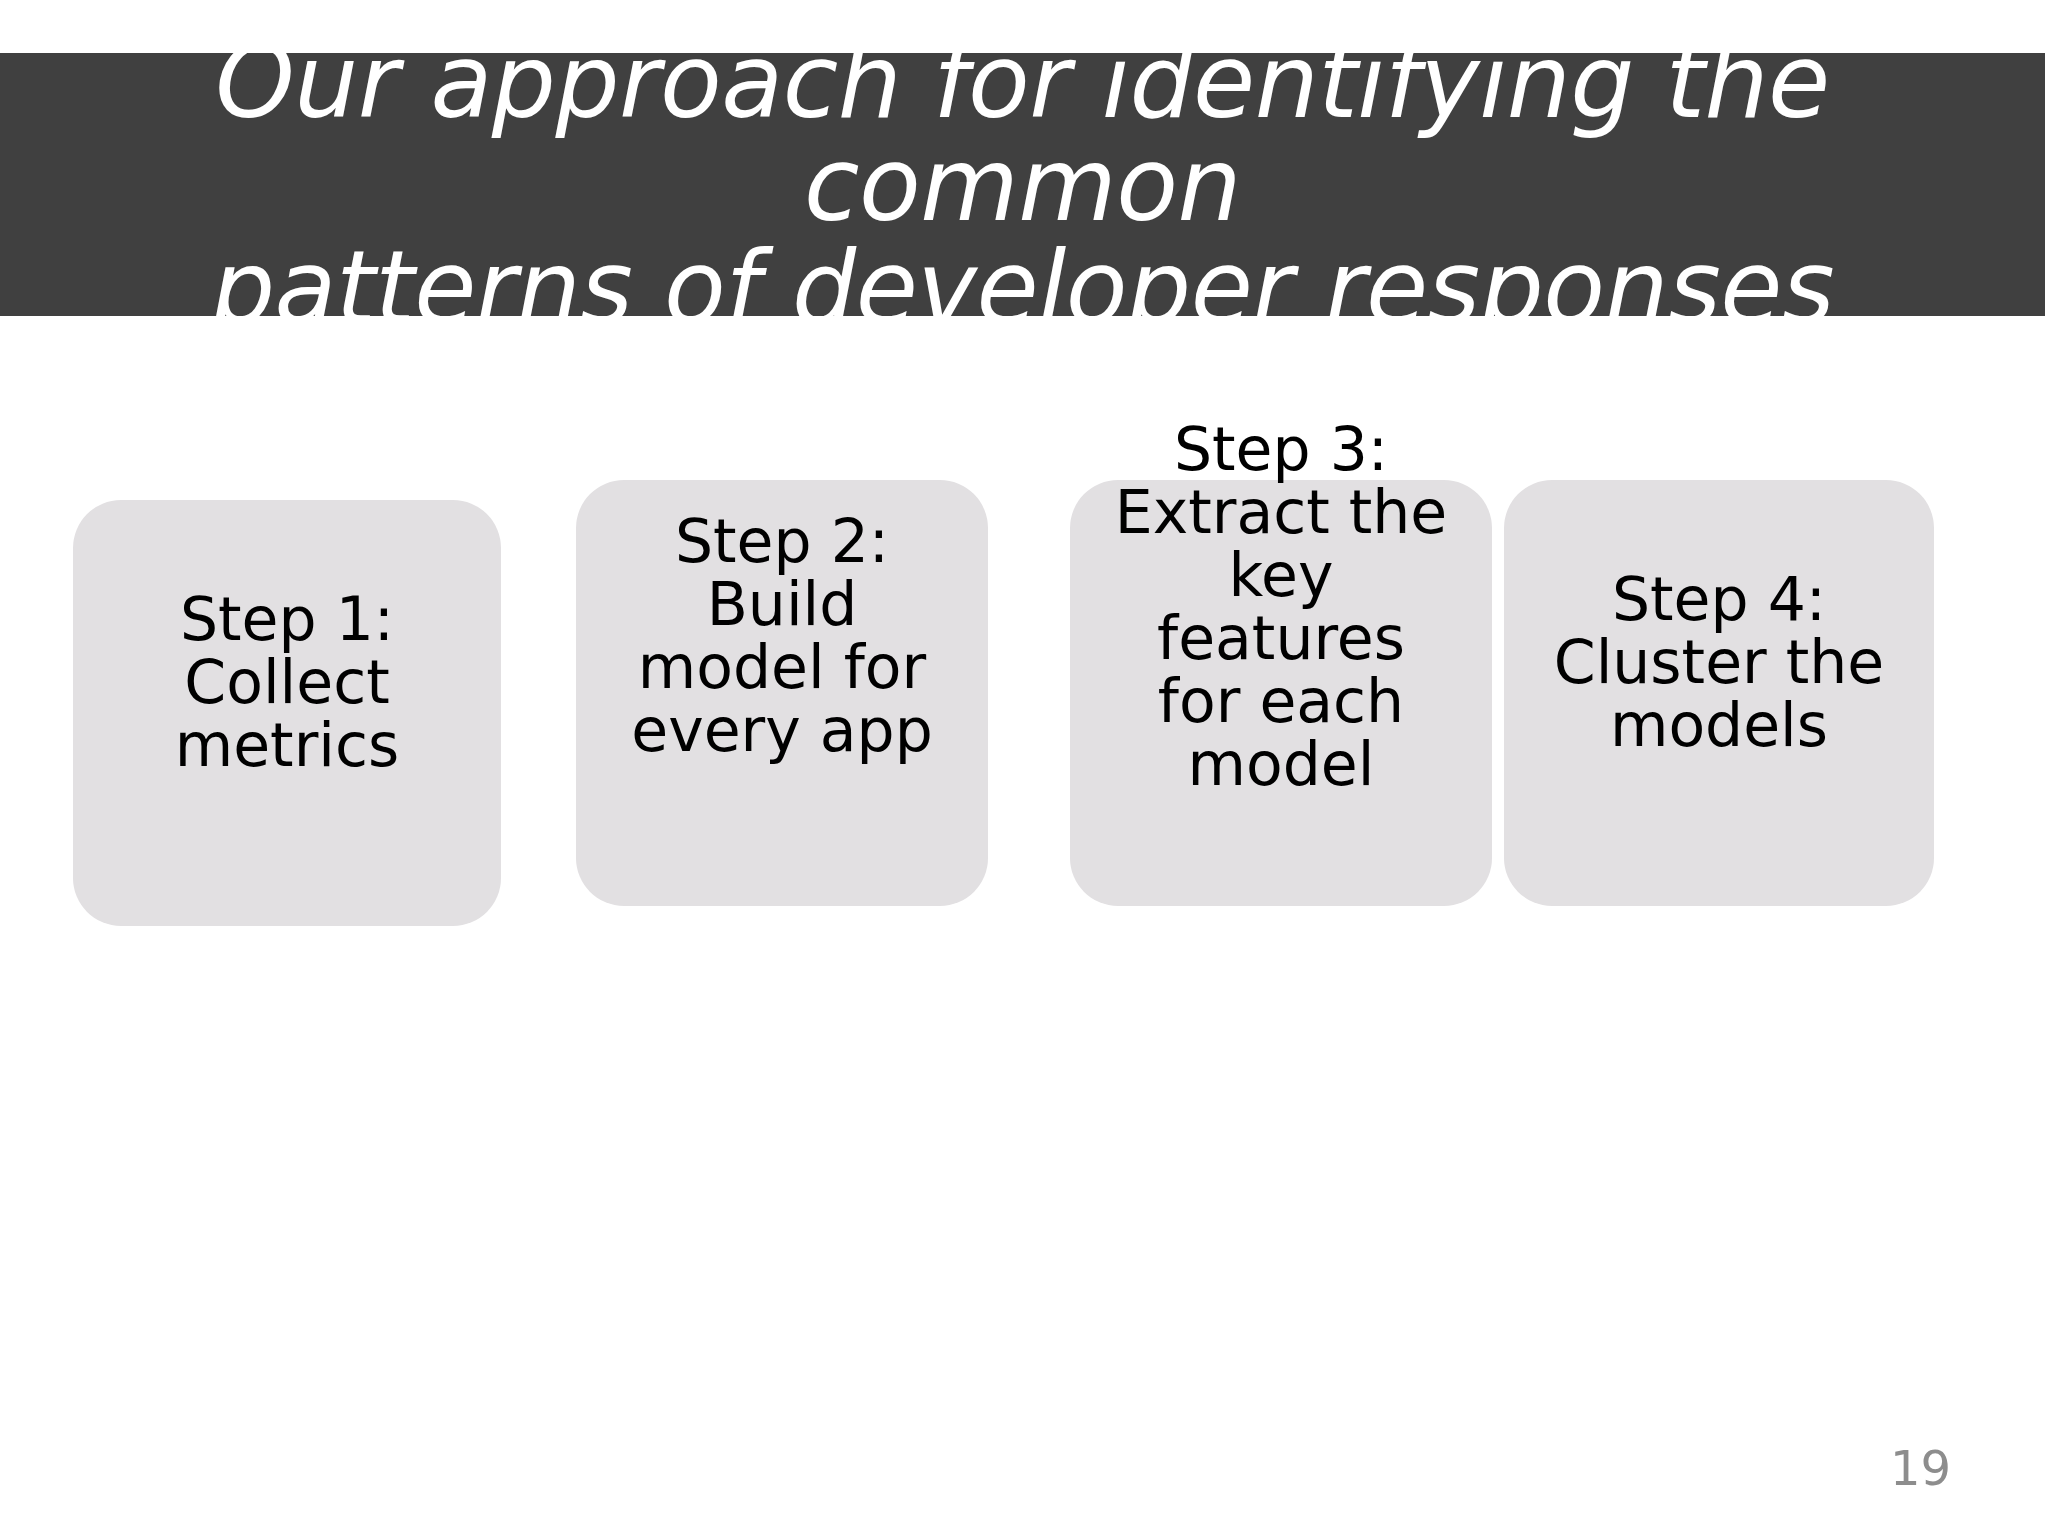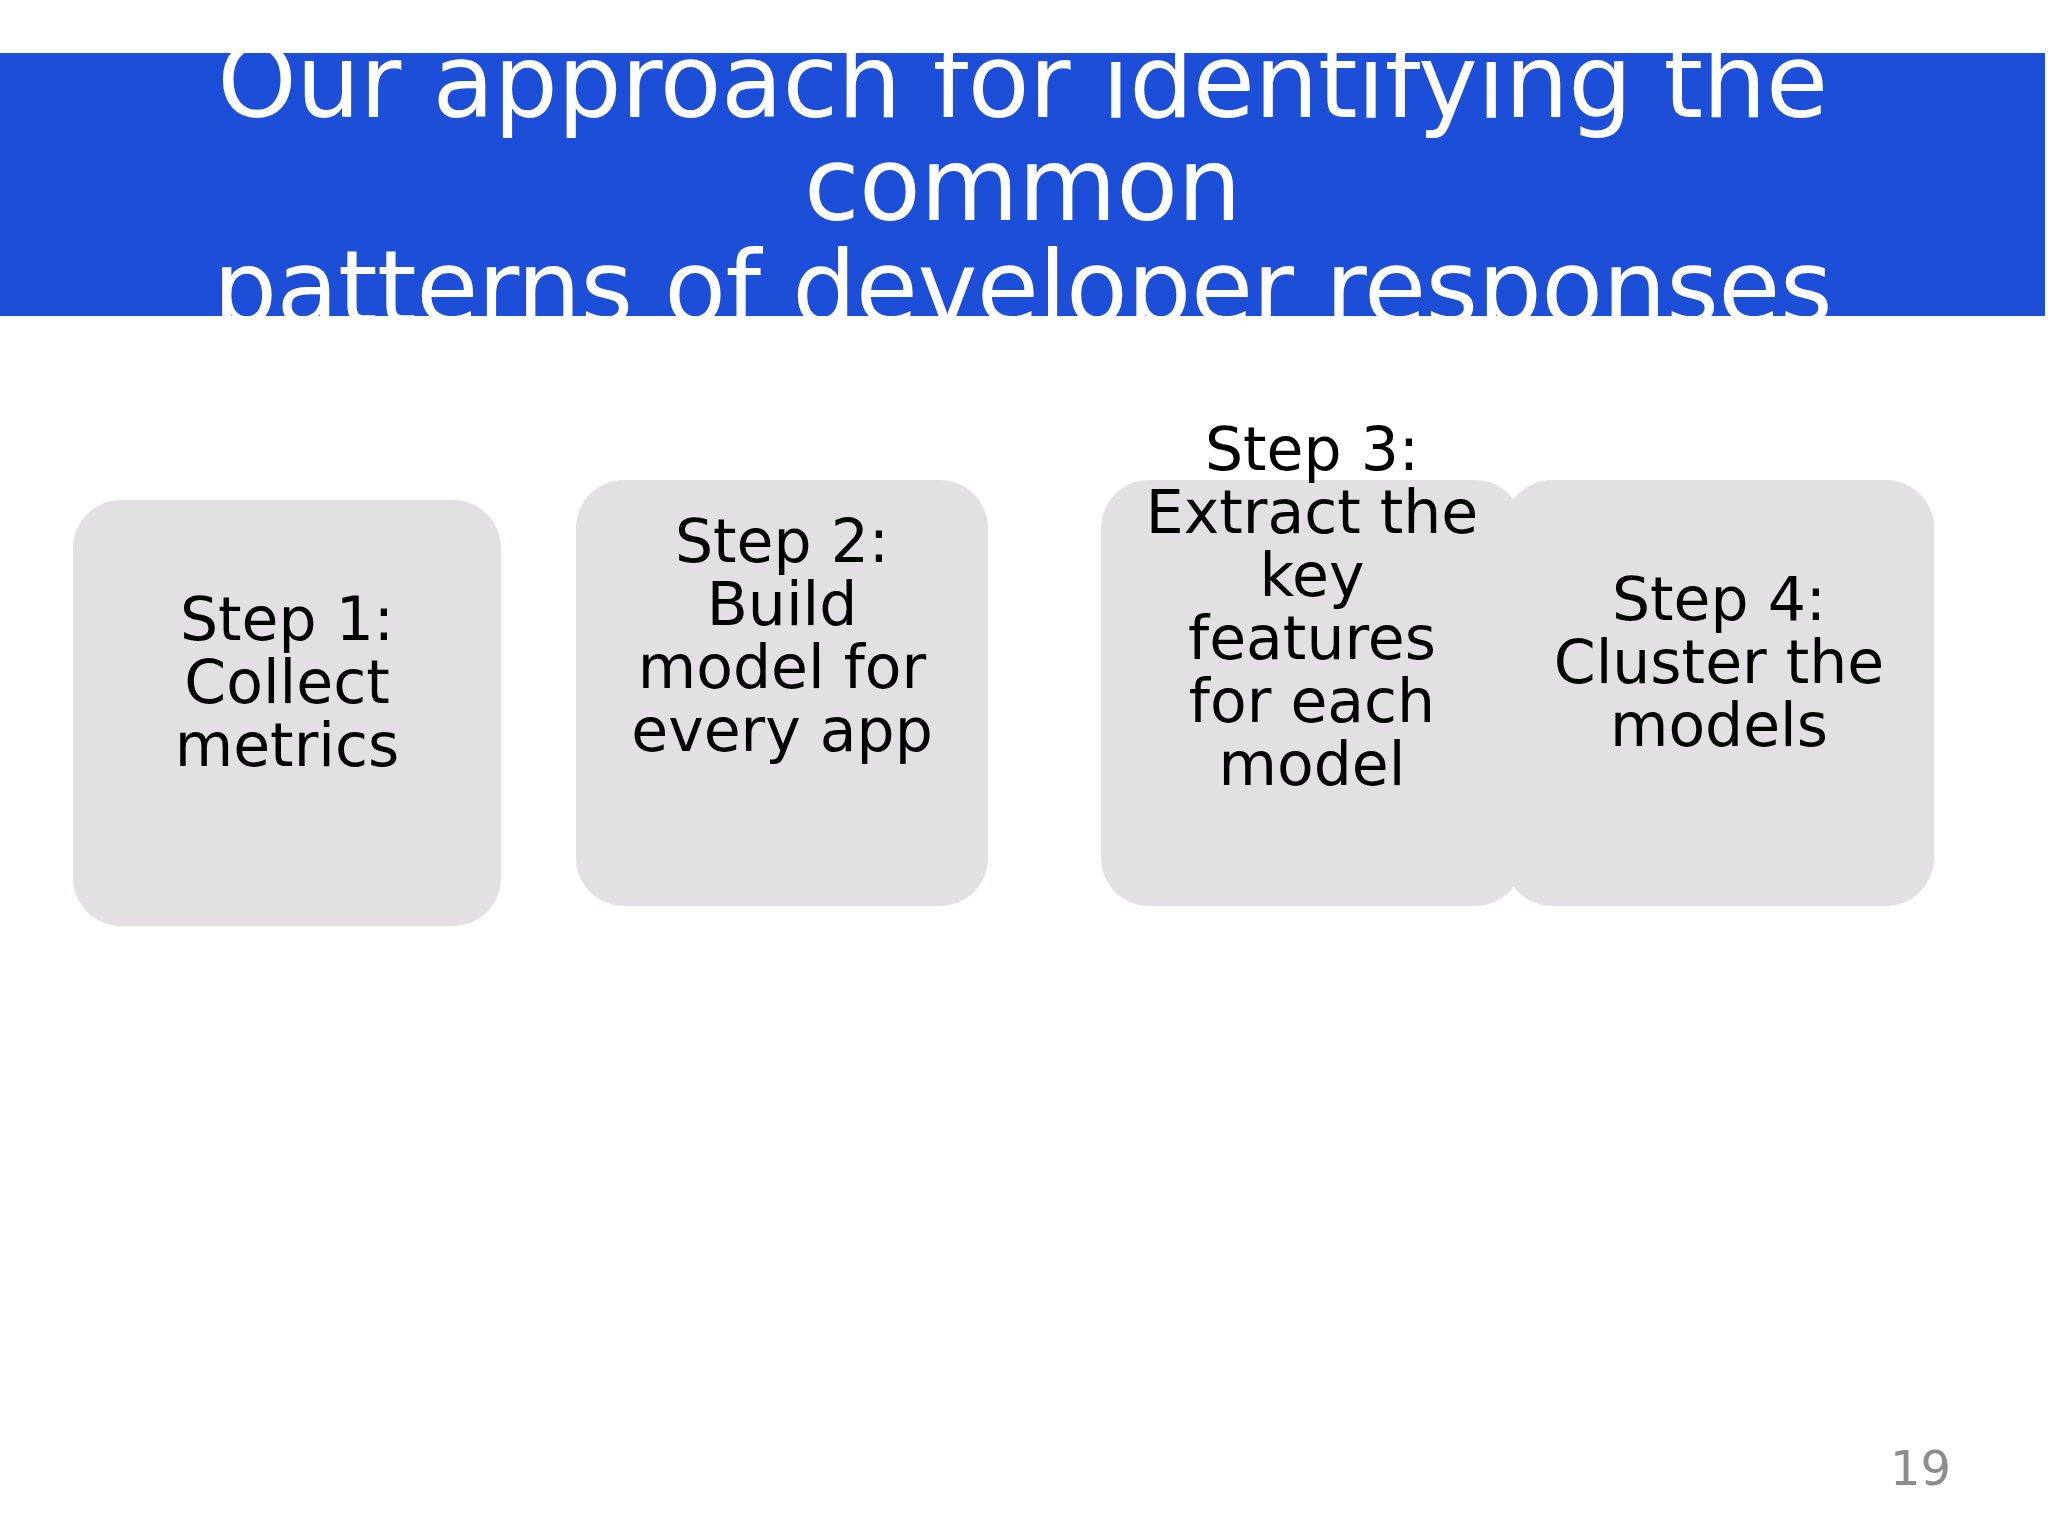--- a/index.html
+++ b/index.html
@@ -15,22 +15,23 @@
     position: relative;
   }
 
   
   .title-banner {
     position: absolute;
     left: 0;
     top: 53px;
     width: 2045px;
     height: 263px;
-    background: #1d4ed8;
+    background: #404040;
     overflow: hidden;
+    font-style: italic;
   }
   .title-text {
     position: absolute;
     left: 0;
     top: -22px;
     width: 2045px;
     text-align: center;
     color: #FFFFFF;
     font-size: 101px;
     line-height: 103px;
@@ -67,21 +68,21 @@
     white-space: pre-line;
   }
 
   
   #step-box-1 { left: 73px;   top: 500px; width: 428px; height: 426px; }
   #step-box-1 .step-label { top: 88px; }
 
   #step-box-2 { left: 576px;  top: 480px; width: 412px; height: 426px; }
   #step-box-2 .step-label { top: 30px; }
 
-  #step-box-3 { left: 1070px; top: 480px; width: 422px; height: 426px; margin-left: 31px; }
+  #step-box-3 { left: 1070px; top: 480px; width: 422px; height: 426px; }
   #step-box-3 .step-label { top: -62px; }
 
   #step-box-4 { left: 1504px; top: 480px; width: 430px; height: 426px; }
   #step-box-4 .step-label { top: 88px; }
 
   
   .page-number {
     position: absolute;
     left: 1890px;
     top: 1443px;

